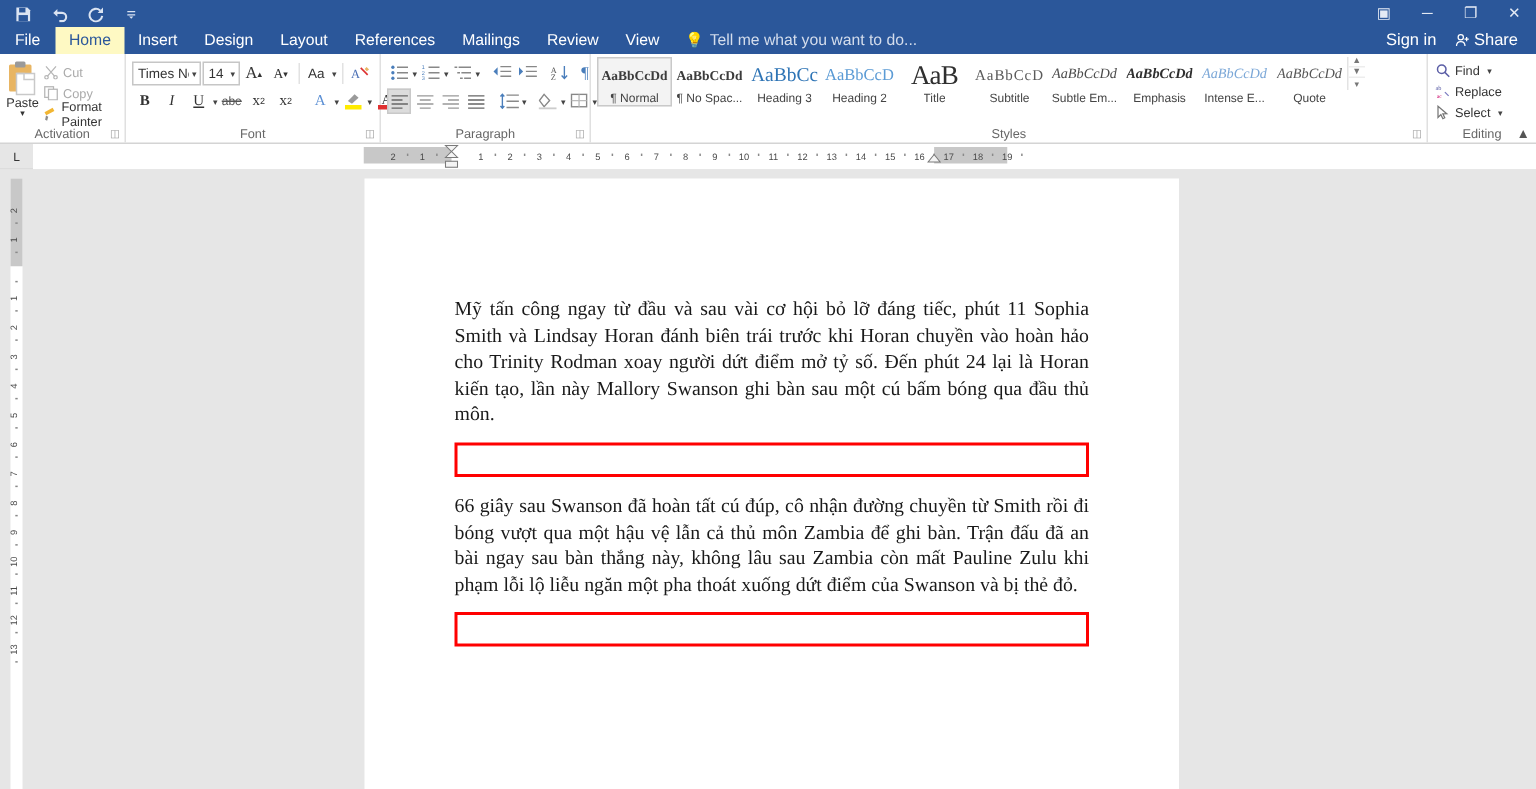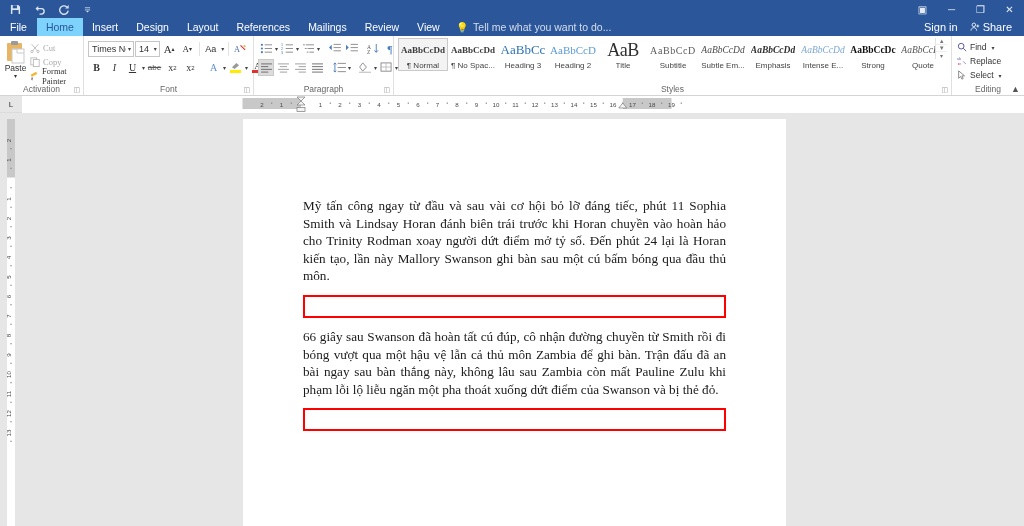--- a/index.html
+++ b/index.html
@@ -40,21 +40,21 @@
   
   .tabstrip {
     height: 18px; background: #2b579a;
     display: flex; align-items: stretch; position: relative;
   }
   .tab {
     padding: 0 9px; display: flex; align-items: center;
     font-size: 10.5px; color: #ffffff; height: 18px; white-space: nowrap;
   }
   .tab.file { background: #2b579a; padding: 0 10px; }
-  .tab.active { background: #7dd3fc; color: #2b579a; }
+  .tab.active { background: #fef9c3; color: #2b579a; }
   .tellme {
     display: flex; align-items: center; gap: 4px;
     padding: 0 8px; font-size: 10.5px; color: #d4ddec; font-style: normal;
   }
   .bulb { font-size: 10px; color: #d4ddec; }
   .signin-wrap {
     margin-left: auto; display: flex; align-items: center; gap: 12px;
     padding-right: 12px; font-size: 11px; color: #ffffff;
   }
   .share-btn { display: flex; align-items: center; gap: 3px; }
@@ -83,21 +83,21 @@
   
   .clipboard { width: 84px; }
   .cb-inner { display: flex; gap: 2px; width: 100%; }
   .paste-col {
     width: 30px; display: flex; flex-direction: column;
     align-items: center; padding-top: 1px;
   }
   .paste-icon { width: 22px; height: 24px; position: relative; }
   .paste-label { font-size: 8.5px; color: #333; line-height: 9px; margin-top: 0px; }
   .paste-caret { font-size: 6px; color: #333; line-height: 6px; }
-  .cb-right { display: flex; flex-direction: column; padding-top: 2px; gap: 1px; font-family: Liberation Serif, serif; }
+  .cb-right { display: flex; flex-direction: column; padding-top: 2px; gap: 1px; }
   .cb-item {
     display: flex; align-items: center; gap: 3px;
     font-size: 8.5px; color: #aaa; height: 13px;
   }
   .cb-item.enabled { color: #333; }
   .cb-ic { width: 11px; height: 11px; display: flex; align-items: center; justify-content: center; }
 
   
   .fontgrp { width: 170px; }
   .frow { display: flex; align-items: center; gap: 1px; height: 19px; }
@@ -542,24 +542,20 @@
             <div class="style-prev" style="color:#4a4a4a;font-style:italic;font-size:9.5px;">AaBbCcDd</div>
             <div class="style-name">Subtle Em...</div>
           </div>
           <div class="style-item">
             <div class="style-prev" style="color:#2f2f2f;font-style:italic;font-weight:bold;font-size:9.5px;">AaBbCcDd</div>
             <div class="style-name">Emphasis</div>
           </div>
           <div class="style-item">
             <div class="style-prev" style="color:#7ba7d7;font-style:italic;font-size:9.5px;">AaBbCcDd</div>
             <div class="style-name">Intense E...</div>
-          </div>
-          <div class="style-item">
-            <div class="style-prev" style="color:#111;font-weight:bold;font-size:9.5px;">AaBbCcDc</div>
-            <div class="style-name">Strong</div>
           </div>
           <div class="style-item">
             <div class="style-prev" style="color:#555;font-style:italic;font-size:9.5px;">AaBbCcDd</div>
             <div class="style-name">Quote</div>
           </div>
         </div>
       <div class="gallery-scroll">
         <div class="gs">▲</div>
         <div class="gs">▼</div>
         <div class="gs" style="border-bottom:none">▾</div>

